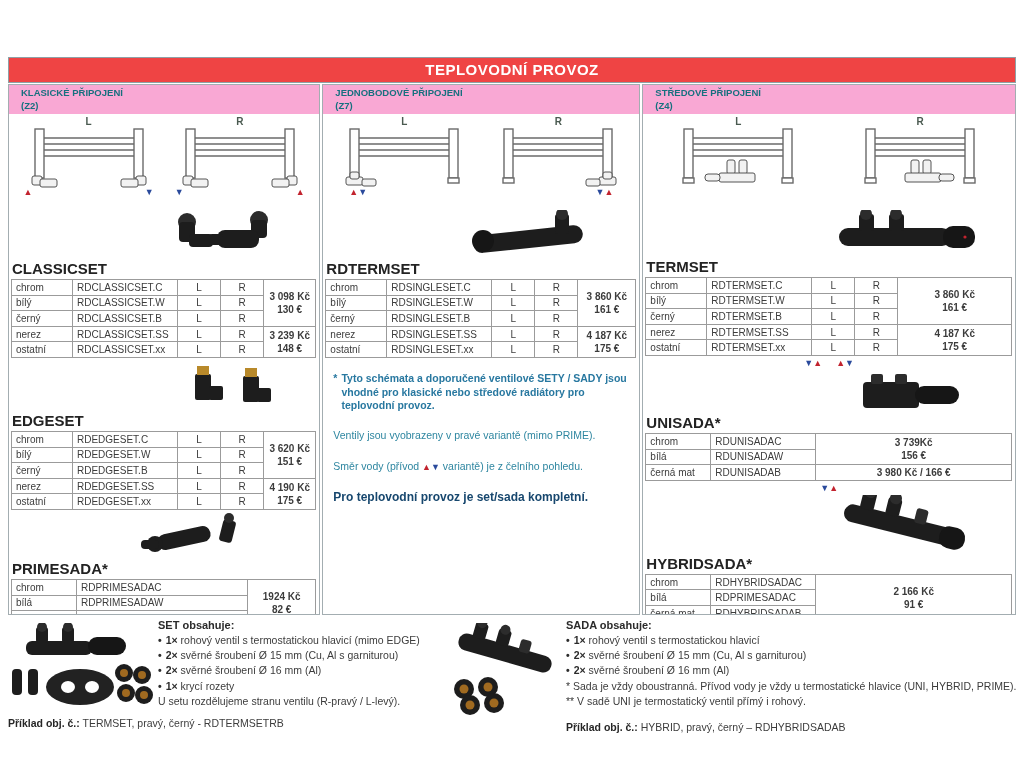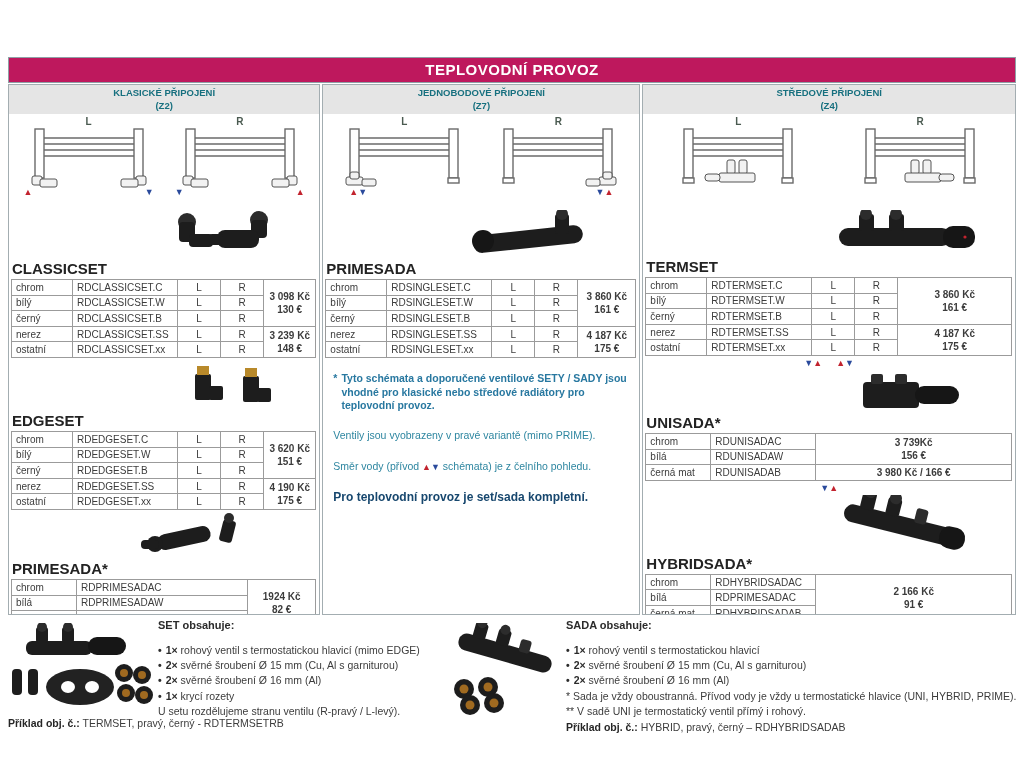--- a/index.html
+++ b/index.html
@@ -1,24 +1,24 @@
 <!DOCTYPE html>
 <html><head>
 <meta charset="utf-8">
 <style>
   html,body{margin:0;padding:0;width:1024px;height:768px;background:#fff;overflow:hidden;
     font-family:"Liberation Sans","DejaVu Sans",sans-serif;-webkit-font-smoothing:antialiased;}
   .page{position:absolute;left:8px;top:57px;width:1008px;}
-  .titlebar{background:#be185d;border:1px solid #8fa0a6;color:#fff;text-align:center;
+  .titlebar{background:#ef4444;border:1px solid #8fa0a6;color:#fff;text-align:center;
     font-weight:bold;font-size:15px;letter-spacing:.5px;padding:3px 0 4px;}
   .cols{display:flex;gap:2px;margin-top:1px;}
   .col{background:#fff;border:1px solid #a3adb1;height:531px;overflow:hidden;box-sizing:border-box;}
   .col-left{width:331px;}.col-mid{width:337px;}.col-right{width:396px;}
-  .colhead{background:#e5e5e5;color:#17707f;text-align:center;font-weight:bold;font-size:9.5px;
-    line-height:1.35;padding:2px 0 3px;border-bottom:1px solid #fff;height:24px;box-sizing:content-box;}
+  .colhead{background:#f9a8d4;color:#17707f;font-weight:bold;font-size:9.5px;
+    line-height:1.35;padding:2px 12px 3px;border-bottom:1px solid #fff;height:24px;box-sizing:content-box;}
   
   .diagrams{display:flex;justify-content:space-around;align-items:flex-start;padding:2px 4px 0;height:93px;box-sizing:border-box;}
   .diag{text-align:center;}
   .diag-label{font-size:10px;font-weight:bold;color:#4a5a50;line-height:1;margin-bottom:1px;}
   .tri{font-size:9px;line-height:1;display:inline-block;}
   .tri-red{color:#c2232e;}.tri-blue{color:#2a4a9c;}
   .tri-row{display:flex;width:138px;padding:0 4px;box-sizing:border-box;margin-top:-2px;}
   .tri-row.spread{justify-content:space-between;}
   .tri-row.left{justify-content:flex-start;padding-left:14px;}
   .tri-row.right{justify-content:flex-end;padding-right:14px;}
@@ -41,21 +41,21 @@
   table.t3a td.c-code{width:162px;}
   table.t3b td.c-color{width:56px;}
   table.t3b td.c-code{width:96px;}
   
   .notes{padding:14px 12px 0 10px;font-size:10.5px;color:#2e86a0;line-height:1.3;}
   .note1{display:flex;gap:4px;font-weight:bold;color:#2878a0;margin-bottom:16px;}
   .note-line{margin-bottom:17px;}
   .note4{font-weight:bold;color:#17476e;font-size:12px;margin-top:2px;}
   
   .bottom{position:relative;height:150px;margin-top:2px;font-size:10.5px;color:#3c3c3c;}
-  .binfo-title{font-weight:bold;color:#2b2b2b;font-size:11px;margin-bottom:12px;}
+  .binfo-title{font-weight:bold;color:#2b2b2b;font-size:11px;margin-bottom:2px;}
   .bullet{display:flex;gap:4px;line-height:1.45;}
   .bullet .dot{color:#2b2b2b;font-weight:bold;}
   .bullet .qty{font-weight:bold;color:#2b2b2b;}
   .bnote{line-height:1.45;}
   .example{position:absolute;font-size:10.5px;color:#3c3c3c;}
   .example b{color:#262626;}
   .set-photo{position:absolute;left:0;top:6px;}
   .set-text{position:absolute;left:150px;top:2px;width:310px;}
   .sada-photo{position:absolute;left:428px;top:6px;}
   .sada-text{position:absolute;left:558px;top:2px;width:452px;}
@@ -334,21 +334,21 @@
         <svg width="150" height="48" viewBox="0 0 150 48">
           <g fill="#1d1d1d">
             <rect x="14" y="20" width="110" height="18" rx="9" transform="rotate(-6 70 29)"></rect>
             <rect x="96" y="4" width="14" height="20" rx="3"></rect>
             <circle cx="103" cy="4" r="6" fill="#2c2c2c"></circle>
             <circle cx="24" cy="31" r="11" fill="#161616"></circle>
           </g>
         </svg>
       </div>
 
-      <div class="tlabel">PRIMESADA</div>
+      <div class="tlabel">RDTERMSET</div>
       <table class="ptable t5">
         <tbody>
             <tr>
           <td class="c-color">chrom</td>
           <td class="c-code">RDSINGLESET.C</td>
           <td class="c-lr">L</td>
           <td class="c-lr">R</td>
           <td class="c-price" rowspan="3">
             <div>3 860 Kč</div>
                 <div>161 €</div>
@@ -387,21 +387,21 @@
 
       <div class="notes">
         <div class="note1">
           <span>*</span>
           <span>Tyto schémata a doporučené ventilové SETY / SADY jsou vhodné pro klasické nebo středové radiátory pro teplovodní provoz.</span>
         </div>
         <div class="note-line">Ventily jsou vyobrazeny v pravé variantě (mimo PRIME).</div>
         <div class="note-line">
           <span>Směr vody (přívod</span>
           <span class="tri tri-red">▲</span><span class="tri tri-blue">▼</span>
-          <span>schémata) je z čelního pohledu.</span>
+          <span>variantě) je z čelního pohledu.</span>
         </div>
         <div class="note4">Pro teplovodní provoz je set/sada kompletní.</div>
       </div>
     </div>
 
     <div class="col col-right">
       <div class="colhead">
         <div>STŘEDOVÉ PŘIPOJENÍ</div>
         <div>(Z4)</div>
       </div>

